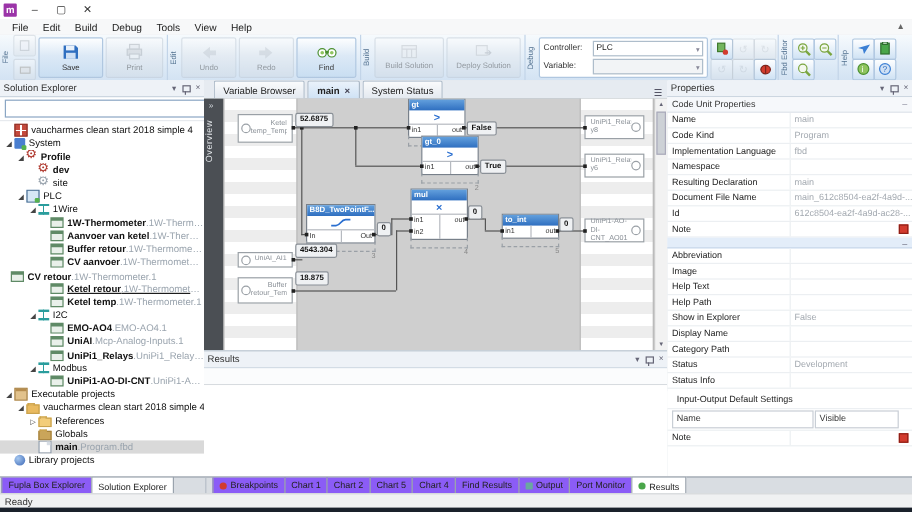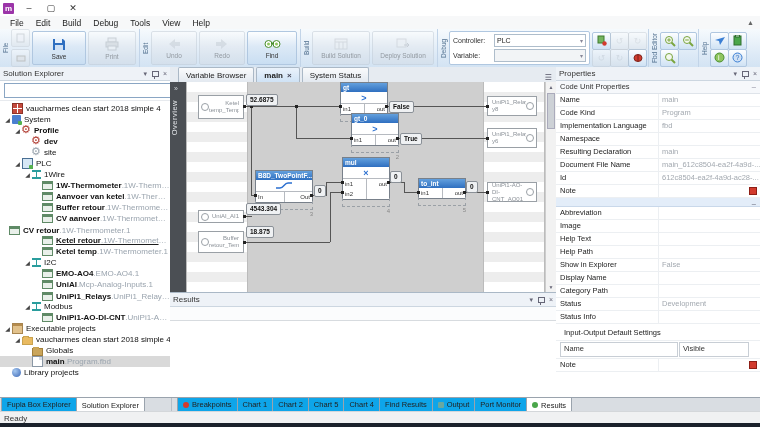--- a/index.html
+++ b/index.html
@@ -66,21 +66,21 @@
   .ti-package::before{content:"";position:absolute;left:0;top:0;right:0;height:2px;background:#b68c4e;}
   .ti-folder,.ti-folder-open,.ti-folder-dark{height:6px;margin-top:2px;border:1px solid #c9a24e;background:#f3cd7a;}
   .ti-folder-open{background:#e9ba60;}
   .ti-folder-dark{background:#caa55a;border-color:#a3803c;}
   .ti-folder::before,.ti-folder-open::before,.ti-folder-dark::before{content:"";position:absolute;top:-2px;left:0;width:4px;height:1px;background:inherit;border:1px solid #c9a24e;border-bottom:none;}
   .ti-file{background:#fff;border:1px solid #8a97a5;}
   .ti-file::after{content:"";position:absolute;right:0;top:0;width:3px;height:3px;background:#d7dde4;}
   .ti-globe{background:radial-gradient(circle at 3px 3px,#a6c8f0,#3a66b5);border-radius:50%;}
   
   .bstrip{position:absolute;left:0;top:397px;right:0;height:14px;background:#d9dde2;border-top:1px solid #9aa3ad;display:flex;}
-  .btab{display:flex;align-items:center;gap:3px;padding:0 5px;font-size:7.5px;color:#222;border:1px solid #9aa3ad;border-top:none;background:#0ea5e9;margin-right:-1px;height:13px;}
+  .btab{display:flex;align-items:center;gap:3px;padding:0 5px;font-size:7.5px;color:#222;border:1px solid #9aa3ad;border-top:none;background:#8b5cf6;margin-right:-1px;height:13px;}
   .btab.act{background:#fff;height:14px;border-top:1px solid #9aa3ad;margin-top:-1px;}
   .bt-ic{width:6px;height:6px;border-radius:50%;flex:none;}
   .bstrip .lsec{width:170px;display:flex;padding-left:1px;border-right:1px solid #b6bec7;}
   .bstrip .csec{display:flex;padding-left:5px;}
   
   .statusbar{position:absolute;left:0;top:411px;right:0;height:12px;background:#f0f1f2;border-top:1px solid #d4d7da;display:flex;align-items:center;padding-left:4px;font-size:8px;color:#333;}
   .darkstrip{position:absolute;left:0;top:423px;right:0;height:4px;background:#1a212b;}
   
   #center{position:absolute;left:170px;top:0;width:386px;height:330px;background:#eef1f5;border-right:1px solid #aab8c6;}
   .dtabs{position:absolute;left:0;top:0;right:0;height:15px;display:flex;align-items:flex-end;padding-left:8px;background:#e6ebf1;border-bottom:1px solid #aab8c6;}
@@ -459,20 +459,25 @@
           </div>
           <div class="trow" style="padding-left: 3px;">
             <span class="texp">◢</span>
             <span class="ti ti-package"></span>
             <span class="tname">Executable projects</span>
           </div>
           <div class="trow" style="padding-left: 13px;">
             <span class="texp">◢</span>
             <span class="ti ti-folder-open"></span>
             <span class="tname">vaucharmes clean start 2018 simple 4</span>
+          </div>
+          <div class="trow" style="padding-left: 23px;">
+            <span class="texp">▷</span>
+            <span class="ti ti-folder"></span>
+            <span class="tname">References</span>
           </div>
           <div class="trow" style="padding-left: 23px;">
             <span class="texp"></span>
             <span class="ti ti-folder-dark"></span>
             <span class="tname">Globals</span>
           </div>
           <div class="trow sel" style="padding-left: 23px;">
             <span class="texp"></span>
             <span class="ti ti-file"></span>
             <span class="tname b">main</span>

